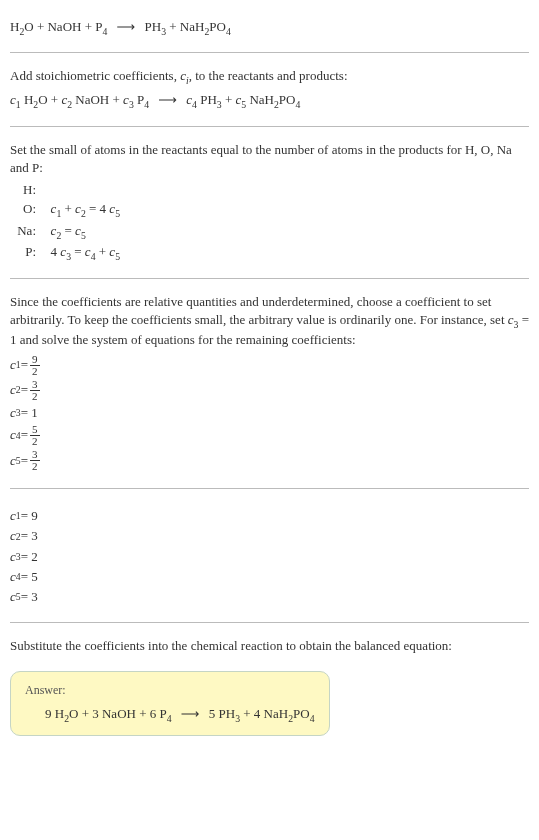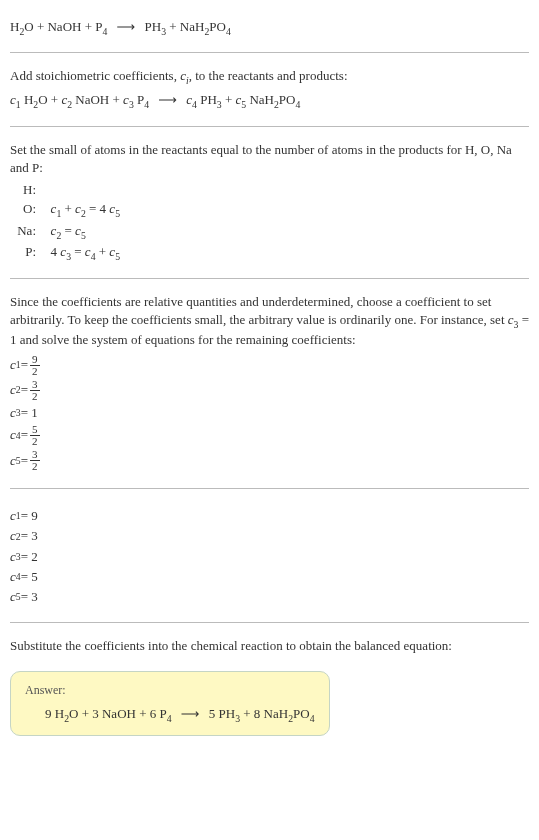--- a/index.html
+++ b/index.html
@@ -232,16 +232,16 @@
 
 <hr>
 
 <div class="section">
   <div>Substitute the coefficients into the chemical reaction to obtain the balanced equation:</div>
   <div class="answer-box">
     <div class="answer-label">Answer:</div>
     <div class="answer-eq">
       <span>9 H</span><sub>2</sub><span>O + 3 NaOH + 6 P</span><sub>4</sub>
       <span class="arrow">⟶</span>
-      <span>5 PH</span><sub>3</sub><span> + 8 NaH</span><sub>2</sub><span>PO</span><sub>4</sub>
+      <span>5 PH</span><sub>3</sub><span> + 4 NaH</span><sub>2</sub><span>PO</span><sub>4</sub>
     </div>
   </div>
 </div>
 
 </body></html>

